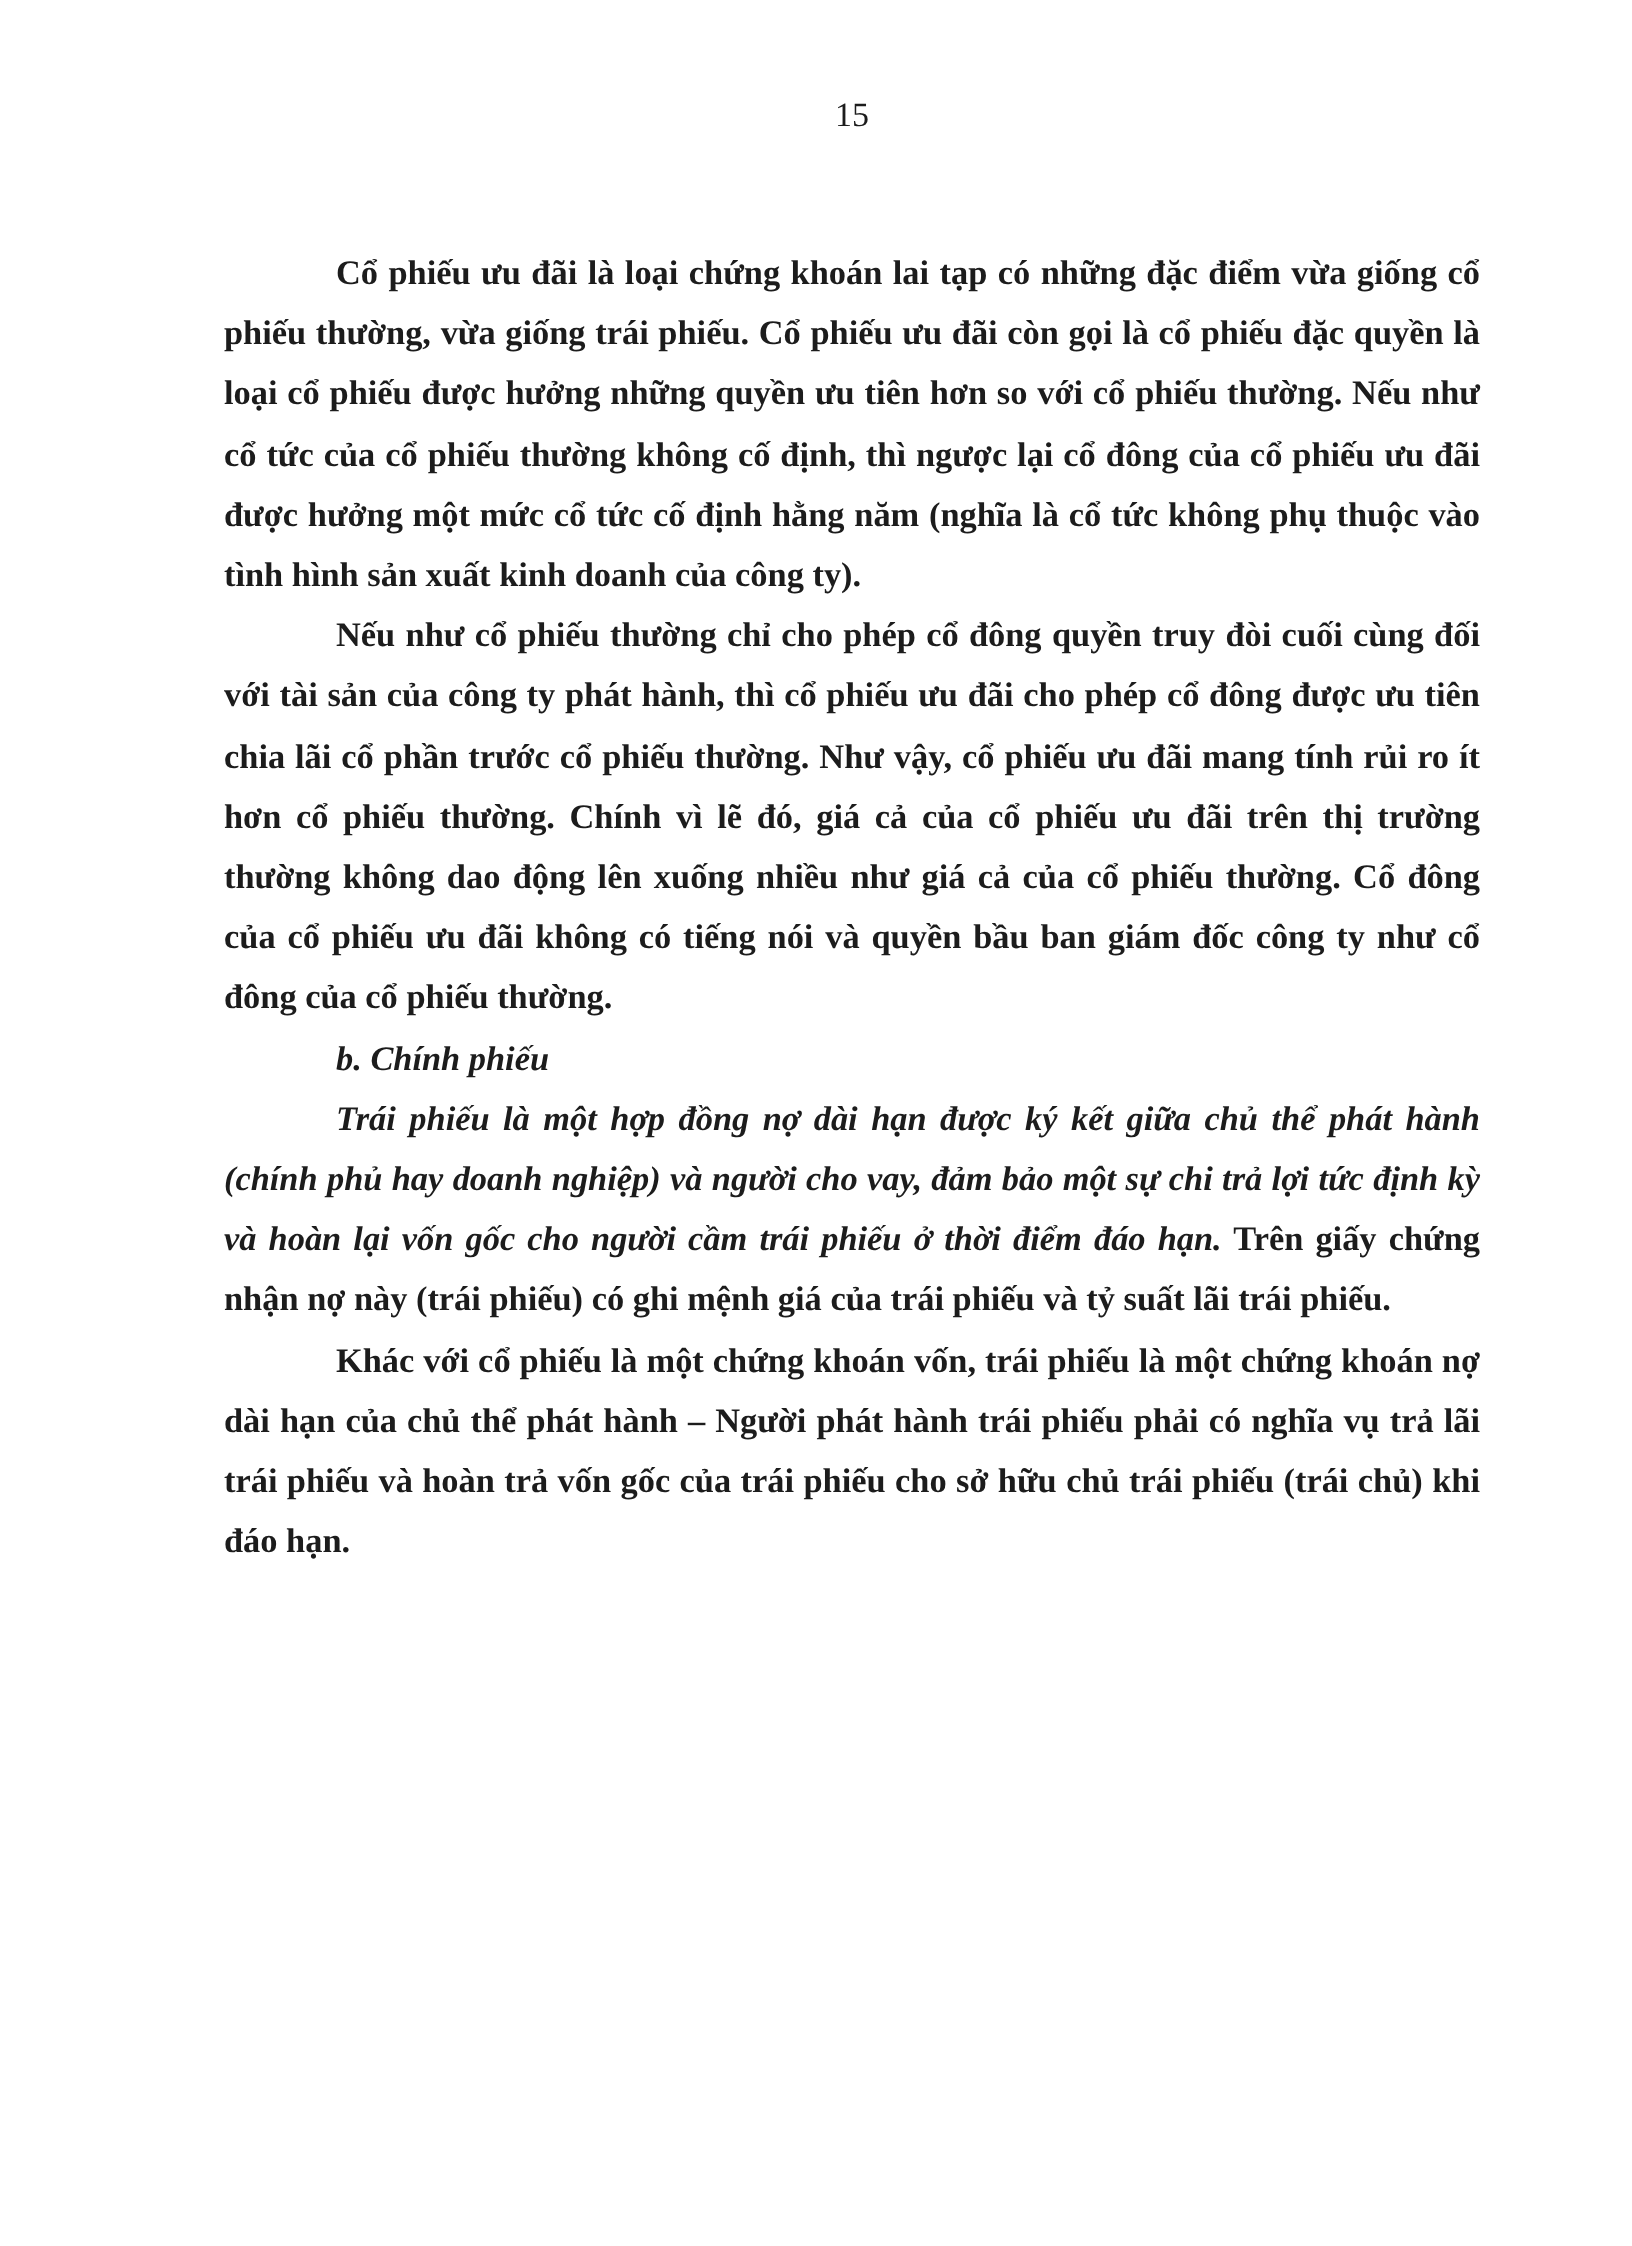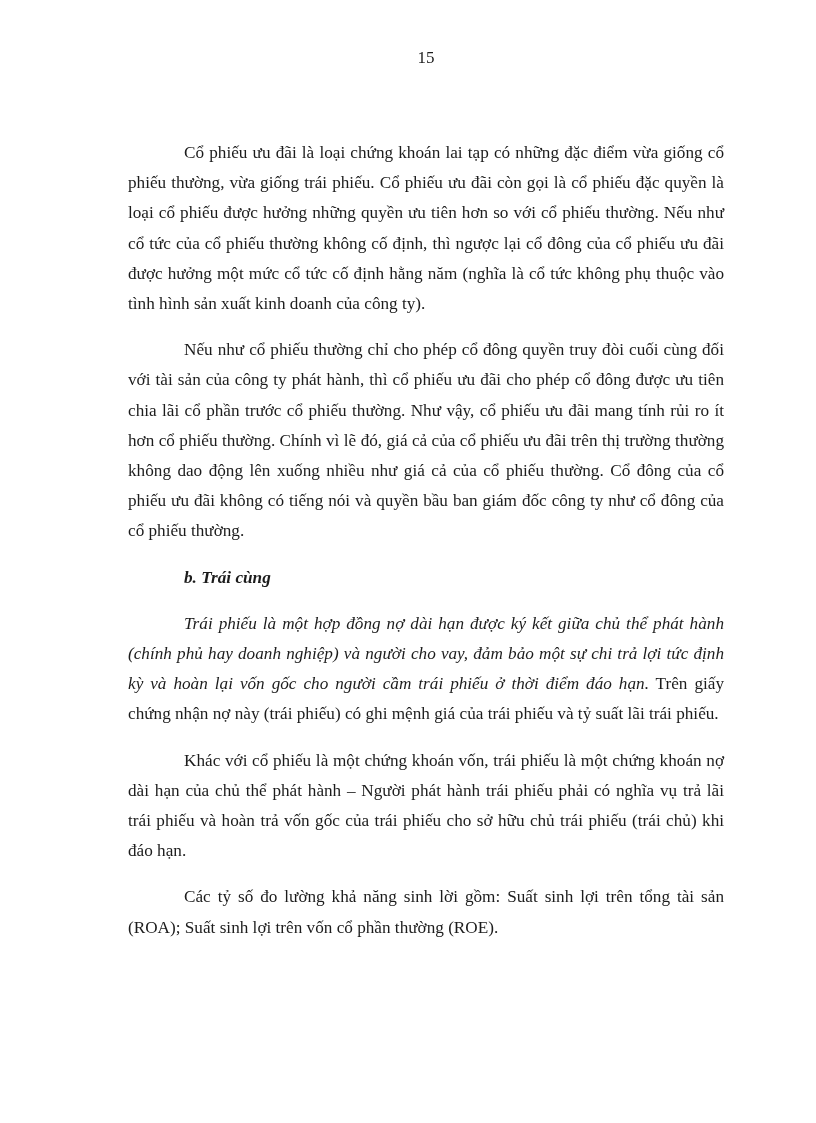--- a/index.html
+++ b/index.html
@@ -28,44 +28,44 @@
   .content {
     position: absolute;
     top: 122px;
     left: 112px;
     width: 628px;
     font-size: 17.2px;
     line-height: 30.2px;
     text-align: justify;
   }
   .content p {
-    margin: 16px;
+    margin: 0;
     padding: 0;
     text-indent: 56px;
+    font-weight: bold;
   }
   .italic { font-style: italic; }
   .bold   { font-weight: bold; }
 </style>
 </head>
 <body>
 
 <div class="page">
 
   <div class="page-number">15</div>
 
   <div class="content">
 
     <p>Cổ phiếu ưu đãi là loại chứng khoán lai tạp có những đặc điểm vừa giống cổ phiếu thường, vừa giống trái phiếu. Cổ phiếu ưu đãi còn gọi là cổ phiếu đặc quyền là loại cổ phiếu được hưởng những quyền ưu tiên hơn so với cổ phiếu thường. Nếu như cổ tức của cổ phiếu thường không cố định, thì ngược lại cổ đông của cổ phiếu ưu đãi được hưởng một mức cổ tức cố định hằng năm (nghĩa là cổ tức không phụ thuộc vào tình hình sản xuất kinh doanh của công ty).</p>
 
     <p>Nếu như cổ phiếu thường chỉ cho phép cổ đông quyền truy đòi cuối cùng đối với tài sản của công ty phát hành, thì cổ phiếu ưu đãi cho phép cổ đông được ưu tiên chia lãi cổ phần trước cổ phiếu thường. Như vậy, cổ phiếu ưu đãi mang tính rủi ro ít hơn cổ phiếu thường. Chính vì lẽ đó, giá cả của cổ phiếu ưu đãi trên thị trường thường không dao động lên xuống nhiều như giá cả của cổ phiếu thường. Cổ đông của cổ phiếu ưu đãi không có tiếng nói và quyền bầu ban giám đốc công ty như cổ đông của cổ phiếu thường.</p>
 
-    <p class="bold italic">b. Trái cùng</p>
+    <p class="bold italic">b. Chính phiếu</p>
 
     <p><span class="italic">Trái phiếu là một hợp đồng nợ dài hạn được ký kết giữa chủ thể phát hành (chính phủ hay doanh nghiệp) và người cho vay, đảm bảo một sự chi trả lợi tức định kỳ và hoàn lại vốn gốc cho người cầm trái phiếu ở thời điểm đáo hạn.</span><span> Trên giấy chứng nhận nợ này (trái phiếu) có ghi mệnh giá của trái phiếu và tỷ suất lãi trái phiếu.</span></p>
 
     <p>Khác với cổ phiếu là một chứng khoán vốn, trái phiếu là một chứng khoán nợ dài hạn của chủ thể phát hành – Người phát hành trái phiếu phải có nghĩa vụ trả lãi trái phiếu và hoàn trả vốn gốc của trái phiếu cho sở hữu chủ trái phiếu (trái chủ) khi đáo hạn.</p>
 
 
 
-    <p>Các tỷ số đo lường khả năng sinh lời gồm: Suất sinh lợi trên tổng tài sản (ROA); Suất sinh lợi trên vốn cổ phần thường (ROE).</p>
 
   </div>
 </div>
 
 </body></html>

